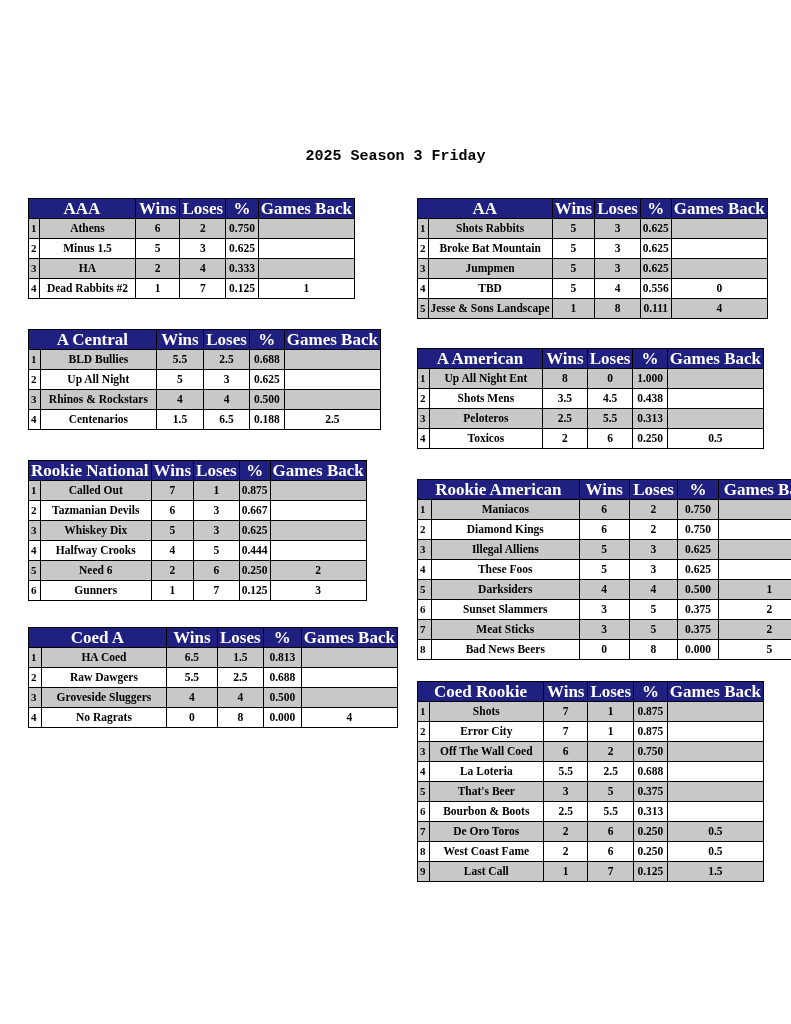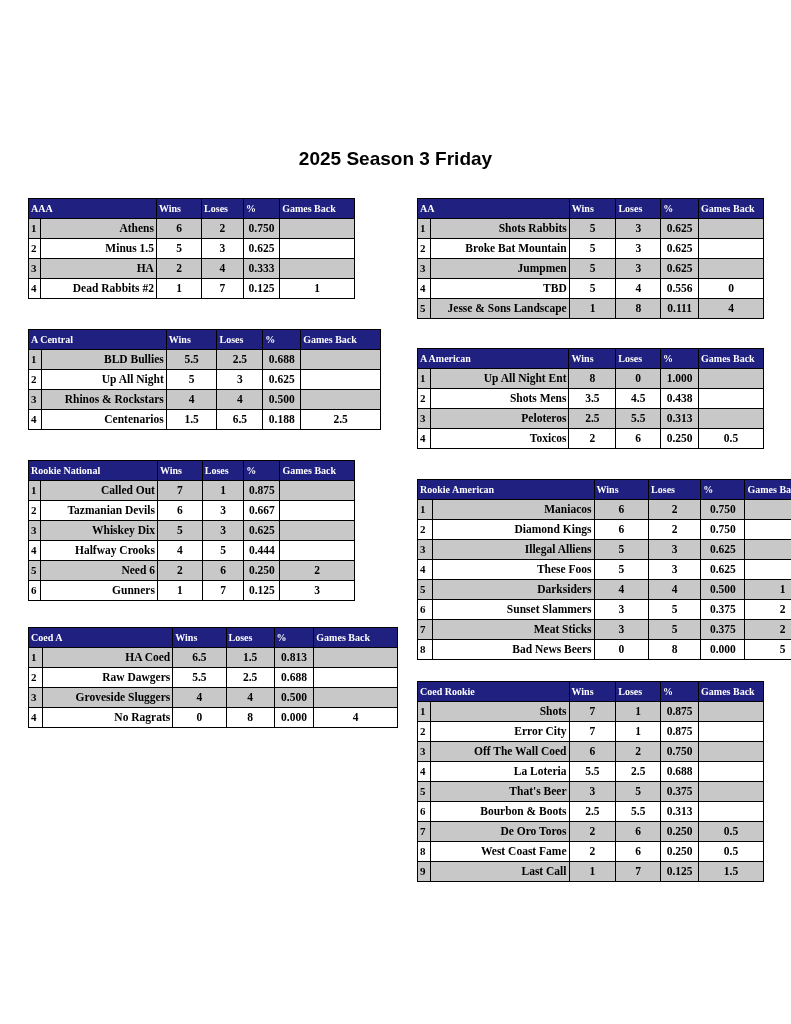--- a/index.html
+++ b/index.html
@@ -11,55 +11,55 @@
     width: 791px; height: 1024px;
     font-family: "Liberation Serif", serif;
     color: #000;
     position: relative;
     overflow: hidden;
   }
   #title {
     position: absolute;
     top: 148px; left: 0; width: 791px;
     text-align: center;
-    font-size: 19px;
+    font-size: 15px;
     font-weight: bold;
-    font-family: Liberation Sans, sans-serif;
+    font-family: Liberation Mono, monospace;
   }
   .tbl {
     position: absolute;
     border-collapse: collapse;
     font-size: 11.5px;
     font-family: "Liberation Serif", serif;
   }
   .tbl td, .tbl th {
     border: 1px solid #000;
     padding: 0 2px;
     height: 19px;
     line-height: 19px;
     white-space: nowrap;
     font-weight: bold;
   }
   .tbl thead th {
     background: #1f2080;
     color: #ffffff;
-    text-align: left;
+    text-align: center;
     font-weight: bold;
-    font-size: 10px;
+    font-size: 17px;
   }
   .tbl thead th.hname { }
   .rank {
     width: 12px;
     text-align: left;
     background: #c8c8c8;
     padding: 0 1px;
     font-size: 11px;
   }
   .name {
-    text-align: right;
+    text-align: center;
     background: #c8c8c8;
     padding-left: 3px;
   }
   .num {
     text-align: center;
     background: #c8c8c8;
   }
   .gb {
     text-align: center;
     background: #c8c8c8;

